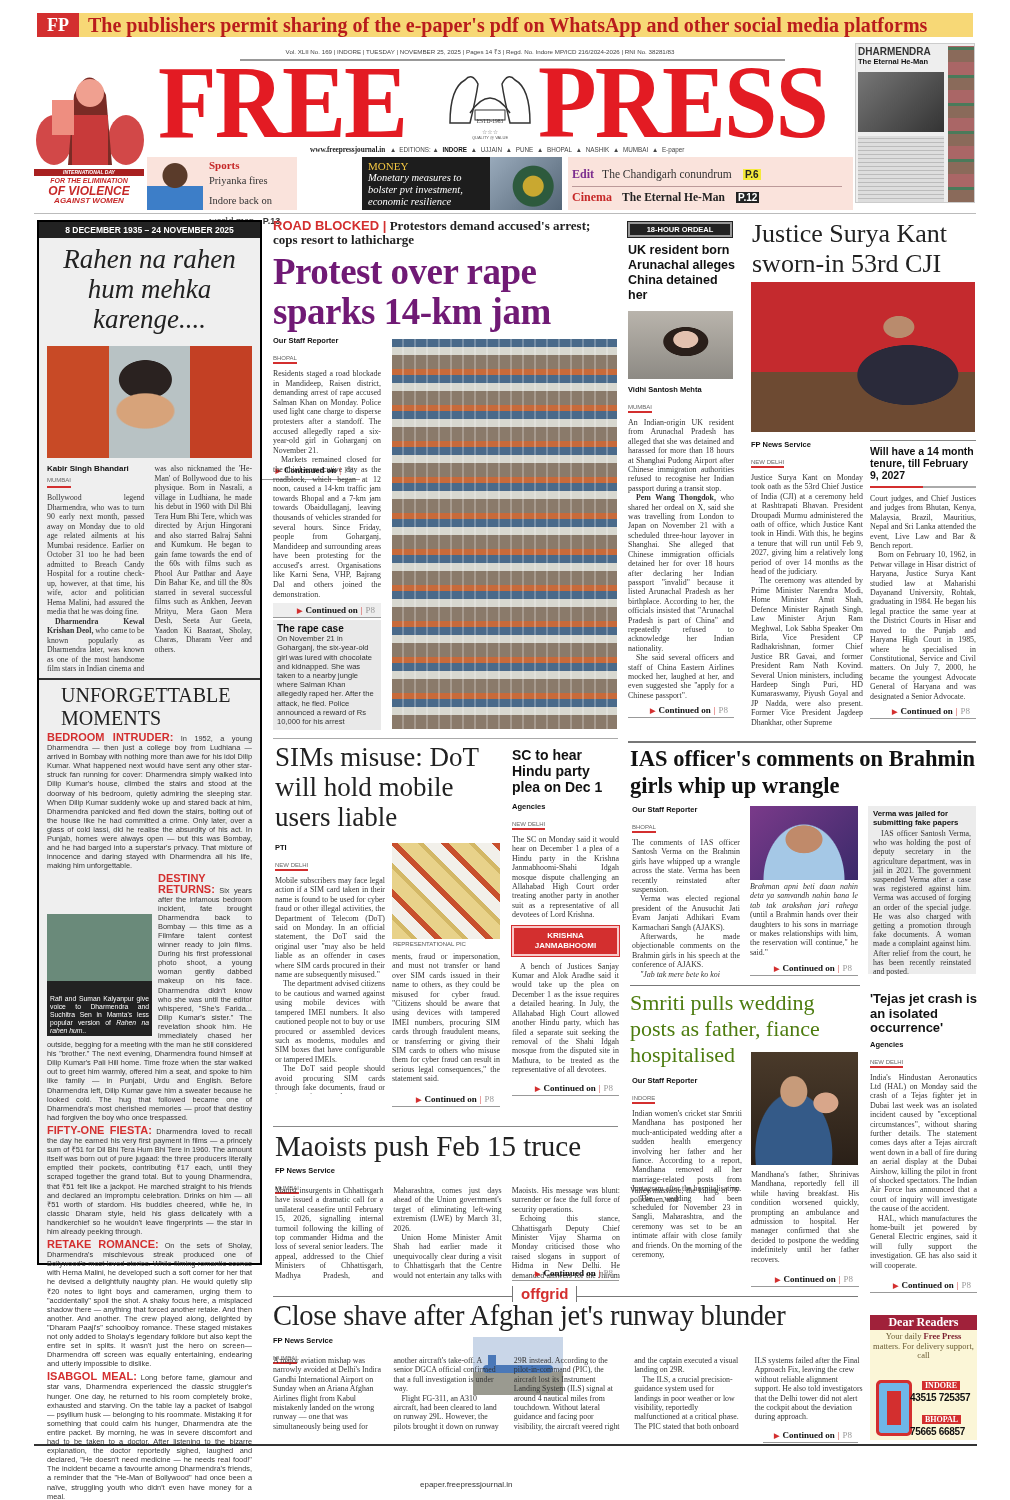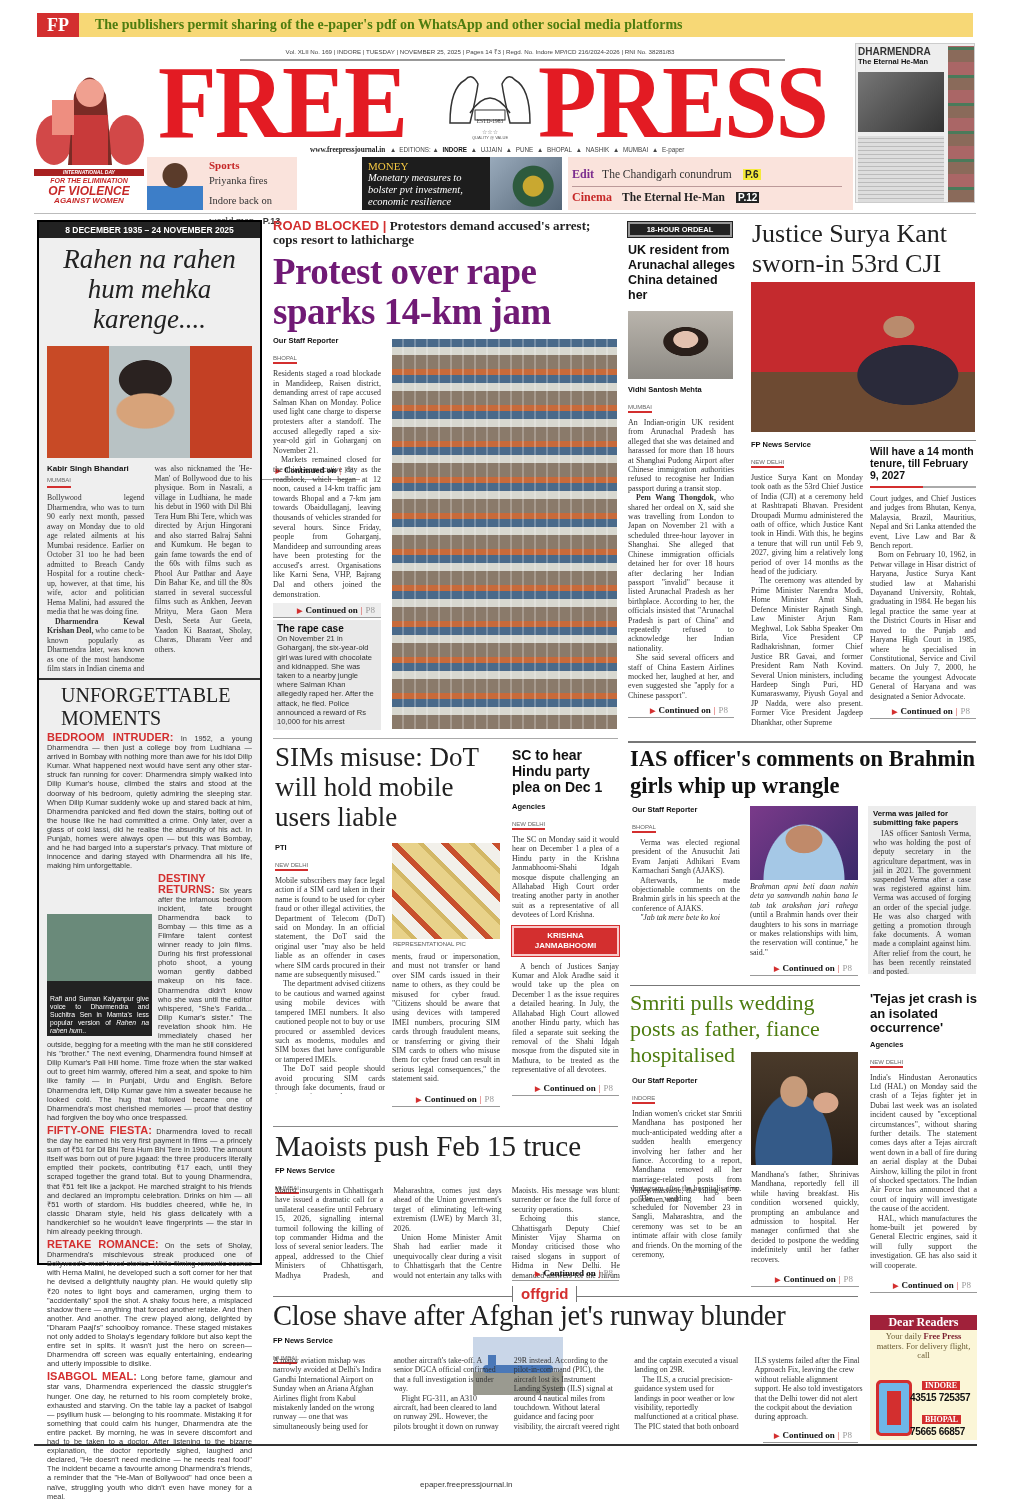--- a/index.html
+++ b/index.html
@@ -17,21 +17,21 @@
 .hrule{position:absolute;height:2px;background:#777}
 .ph{position:absolute;overflow:hidden}
 .red-h{color:#d32f2f;font-family:"Liberation Sans",sans-serif;font-weight:bold;font-size:11px}
 .moment{font-family:"Liberation Sans",sans-serif;font-size:7.4px;line-height:9.1px;color:#333;margin-bottom:4px}
 </style>
 </head>
 <body>
 
 <div class="abs" style="left:37px;top:13px;width:936px;height:24px;background:#f7d876;display:flex;align-items:center">
   <div style="background:#d32f2f;color:#fff;font-family:'Liberation Serif',serif;font-weight:bold;font-size:18px;height:24px;width:42px;text-align:center;line-height:24px">FP</div>
-  <div style="font-family:'Liberation Serif',serif;font-weight:bold;font-size:14px;color:#4d7c0f;padding-left:16px;white-space:nowrap">The publishers permit sharing of the e-paper's pdf on WhatsApp and other social media platforms</div>
+  <div style="font-family:'Liberation Serif',serif;font-weight:bold;font-size:20px;color:#b91c1c;padding-left:9px;white-space:nowrap">The publishers permit sharing of the e-paper's pdf on WhatsApp and other social media platforms</div>
 </div>
 
 <div class="abs" style="left:34px;top:55px;width:110px;height:150px">
   <svg width="110" height="110" viewBox="0 0 110 110">
     <ellipse cx="20" cy="85" rx="18" ry="25" fill="#d24848"></ellipse>
     <ellipse cx="92" cy="85" rx="18" ry="25" fill="#d24848"></ellipse>
     <path d="M40 40 Q55 5 72 40 L78 110 L34 110 Z" fill="#7a2b25"></path>
     <rect x="38" y="60" width="36" height="50" fill="#c83a3a"></rect>
     <circle cx="56" cy="38" r="14" fill="#f0a090"></circle>
     <path d="M18 45 L18 80 L40 80 L40 45 Z" fill="#ee8e80" rx="4"></path>
@@ -144,21 +144,21 @@
     <div style="font-family:'Liberation Sans',sans-serif;font-size:7.6px;line-height:9.2px;color:#333">On November 21 in Goharganj, the six-year-old girl was lured with chocolate and kidnapped. She was taken to a nearby jungle where Salman Khan allegedly raped her. After the attack, he fled. Police announced a reward of Rs 10,000 for his arrest</div>
   </div>
 </div>
 <div class="ph" style="left:392px;top:339px;width:225px;height:390px;background:
   repeating-linear-gradient(90deg,transparent 0 10px,rgba(255,255,255,.25) 10px 12px),
   repeating-linear-gradient(0deg,#8a7a6a 0 14px,#d8d8d0 14px 22px,#4a6a8a 22px 30px,#c86a3a 30px 36px),
   #777"></div>
 
 <div class="abs" style="left:628px;top:222px;width:116px">
   <div style="background:#222;color:#fff;border:2px solid #999;outline:1px solid #222;font-family:'Liberation Sans',sans-serif;font-weight:bold;font-size:7.5px;text-align:center;height:15px;line-height:12px;width:104px">18-HOUR ORDEAL</div>
-  <div style="font-family:'Liberation Sans',sans-serif;font-weight:bold;font-size:12.5px;line-height:15px;color:#111;margin-top:6px;width:108px">UK resident from Arunachal alleges China detained her</div>
+  <div style="font-family:'Liberation Sans',sans-serif;font-weight:bold;font-size:12.5px;line-height:15px;color:#111;margin-top:6px;width:108px">UK resident born Arunachal alleges China detained her</div>
   <div style="margin-top:8px;width:105px;height:68px;background:radial-gradient(ellipse at 55% 42%,#e3c1ae 0 12px,transparent 13px),radial-gradient(ellipse at 55% 45%,#2a1f1a 0 22px,transparent 23px),linear-gradient(#b9b4ac,#8d8a84)"></div>
   <div class="byline" style="margin-top:6px;font-size:7.5px">Vidhi Santosh Mehta</div>
   <div class="dateline">MUMBAI</div>
   <div style="width:106px">
   <p class="body-txt" style="font-size:7.9px;line-height:9.4px">An Indian-origin UK resident from Arunachal Pradesh has alleged that she was detained and harassed for more than 18 hours at Shanghai Pudong Airport after Chinese immigration authorities refused to recognise her Indian passport during a transit stop.</p>
   <p class="body-txt" style="font-size:7.9px;line-height:9.4px;text-indent:8px"><b>Pem Wang Thongdok,</b><span> who shared her ordeal on X, said she was travelling from London to Japan on November 21 with a scheduled three-hour layover in Shanghai. She alleged that Chinese immigration officials detained her for over 18 hours after declaring her Indian passport "invalid" because it listed Arunachal Pradesh as her birthplace. According to her, the officials insisted that "Arunachal Pradesh is part of China" and repeatedly refused to acknowledge her Indian nationality.</span></p>
   <p class="body-txt" style="font-size:7.9px;line-height:9.4px;text-indent:8px">She said several officers and staff of China Eastern Airlines mocked her, laughed at her, and even suggested she "apply for a Chinese passport".</p>
   <div class="cont" style="margin-top:3px"><span class="arr">▶</span><span>Continued on</span><span class="bar">|</span><span class="pg">P8</span></div>
   </div>
 </div>
@@ -205,20 +205,21 @@
   <p class="body-txt" style="font-size:7.9px;line-height:9.4px">The SC on Monday said it would hear on December 1 a plea of a Hindu party in the Krishna Janmabhoomi-Shahi Idgah mosque dispute challenging an Allahabad High Court order treating another party in another suit as a representative of all devotees of Lord Krishna.</p>
   <div style="background:#d32f2f;border:2px solid #f8caca;outline:1px solid #d32f2f;color:#fff;font-family:'Liberation Sans',sans-serif;font-weight:bold;font-size:8px;line-height:10px;text-align:center;padding:3px 8px;margin:6px 0">KRISHNA JANMABHOOMI</div>
   <p class="body-txt" style="font-size:7.9px;line-height:9.4px;text-indent:8px">A bench of Justices Sanjay Kumar and Alok Aradhe said it would take up the plea on December 1 as the issue requires a detailed hearing. In July, the Allahabad High Court allowed another Hindu party, which has filed a separate suit seeking the removal of the Shahi Idgah mosque from the disputed site in Mathura, to be treated as the representative of all devotees.</p>
   <div class="cont" style="margin-top:6px"><span class="arr">▶</span><span>Continued on</span><span class="bar">|</span><span class="pg">P8</span></div>
 </div>
 
 <div class="abs" style="left:630px;top:745px;width:350px;font-family:'Liberation Serif',serif;font-weight:bold;font-size:22.5px;line-height:27px;color:#111">IAS officer's comments on Brahmin girls whip up wrangle</div>
 <div class="abs" style="left:632px;top:805px;width:108px">
   <div class="byline" style="font-size:7.5px">Our Staff Reporter</div>
   <div class="dateline">BHOPAL</div>
+  <p class="body-txt" style="font-size:7.9px;line-height:9.4px">The comments of IAS officer Santosh Verma on the Brahmin girls have whipped up a wrangle across the state. Verma has been recently reinstated after suspension.</p>
   <p class="body-txt" style="font-size:7.9px;line-height:9.4px;text-indent:8px">Verma was elected regional president of the Anusuchit Jati Evam Janjati Adhikari Evam Karmachari Sangh (AJAKS).</p>
   <p class="body-txt" style="font-size:7.9px;line-height:9.4px;text-indent:8px">Afterwards, he made objectionable comments on the Brahmin girls in his speech at the conference of AJAKS.</p>
   <p class="body-txt" style="font-size:7.9px;line-height:9.4px;text-indent:8px;font-style:italic">"Jab tak mere bete ko koi</p>
 </div>
 <div class="ph" style="left:750px;top:806px;width:108px;height:74px;background:radial-gradient(ellipse at 50% 45%,#c08a6a 0 18px,transparent 19px),radial-gradient(ellipse at 50% 100%,#a5c8e6 0 40px,transparent 41px),linear-gradient(135deg,#7a3a8a,#3a2a6a)"></div>
 <div class="abs" style="left:750px;top:882px;width:108px">
   <p class="body-txt" style="font-size:7.9px;line-height:9.4px"><i>Brahman apni beti daan nahin deta ya samvandh nahin bana le tab tak arakshan jari rahega</i><span> (until a Brahmin hands over their daughters to his sons in marriage or makes relationships with him, the reservation will continue," he said."</span></p>
   <div class="cont" style="margin-top:4px"><span class="arr">▶</span><span>Continued on</span><span class="bar">|</span><span class="pg">P8</span></div>
 </div>
 <div class="abs" style="left:868px;top:806px;width:108px;height:168px;background:#ececec;padding:3px 5px">
@@ -281,21 +282,21 @@
   <p style="text-indent:8px">Flight FG-311, an A310 aircraft, had been cleared to land on runway 29L. However, the pilots brought it down on runway 29R instead. According to the pilot-in-command (PIC), the aircraft lost its Instrument Landing System (ILS) signal at around 4 nautical miles from touchdown. Without lateral guidance and facing poor visibility, the aircraft veered right and the captain executed a visual landing on 29R.</p>
   <p style="text-indent:8px">The ILS, a crucial precision-guidance system used for landings in poor weather or low visibility, reportedly malfunctioned at a critical phase. The PIC stated that both onboard ILS systems failed after the Final Approach Fix, leaving the crew without reliable alignment support. He also told investigators that the Delhi tower did not alert the cockpit about the deviation during approach.</p>
 </div>
 <div class="abs" style="left:763px;top:1428px;width:95px">
     <div class="cont"><span class="arr">▶</span><span>Continued on</span><span class="bar">|</span><span class="pg">P8</span></div>
   </div>
 
 <div class="abs" style="left:870px;top:1315px;width:107px;height:125px;background:#fbf6d7">
   <div style="background:#a0213a;color:#fff;font-family:'Liberation Serif',serif;font-weight:bold;font-size:12px;text-align:center;line-height:15px">Dear Readers</div>
   <div style="font-family:'Liberation Serif',serif;font-size:8.5px;line-height:9.5px;text-align:center;color:#6a5b34;padding:2px 2px">
-    <span>Your daily </span><b style="color:#7a1d2e">Free Press</b><span> matters. For delivery flight, call</span>
+    <span>Your daily </span><b style="color:#7a1d2e">Free Press</b><span> matters. For delivery support, call</span>
   </div>
   <div style="position:absolute;left:6px;top:65px;width:36px;height:56px;border-radius:5px;background:#d32f2f;border:3px solid #d32f2f;box-shadow:inset 0 0 0 8px #6fb6e8"></div>
   <div style="position:absolute;left:52px;top:66px;background:#d32f2f;color:#fff;font-family:'Liberation Serif',serif;font-weight:bold;font-size:8px;padding:0 3px">INDORE</div>
   <div style="position:absolute;left:40px;top:77px;font-family:'Liberation Sans',sans-serif;font-weight:bold;font-size:10px;color:#111;letter-spacing:-0.3px">43515 725357</div>
   <div style="position:absolute;left:52px;top:100px;background:#d32f2f;color:#fff;font-family:'Liberation Serif',serif;font-weight:bold;font-size:8px;padding:0 3px">BHOPAL</div>
   <div style="position:absolute;left:40px;top:111px;font-family:'Liberation Sans',sans-serif;font-weight:bold;font-size:10px;color:#111;letter-spacing:-0.3px">75665 66857</div>
 </div>
 
 <div class="abs" style="left:34px;top:1444px;width:943px;height:2px;background:#333"></div>
 <div class="abs" style="left:420px;top:1480px;font-family:'Liberation Sans',sans-serif;font-size:8px;color:#333">epaper.freepressjournal.in</div>

